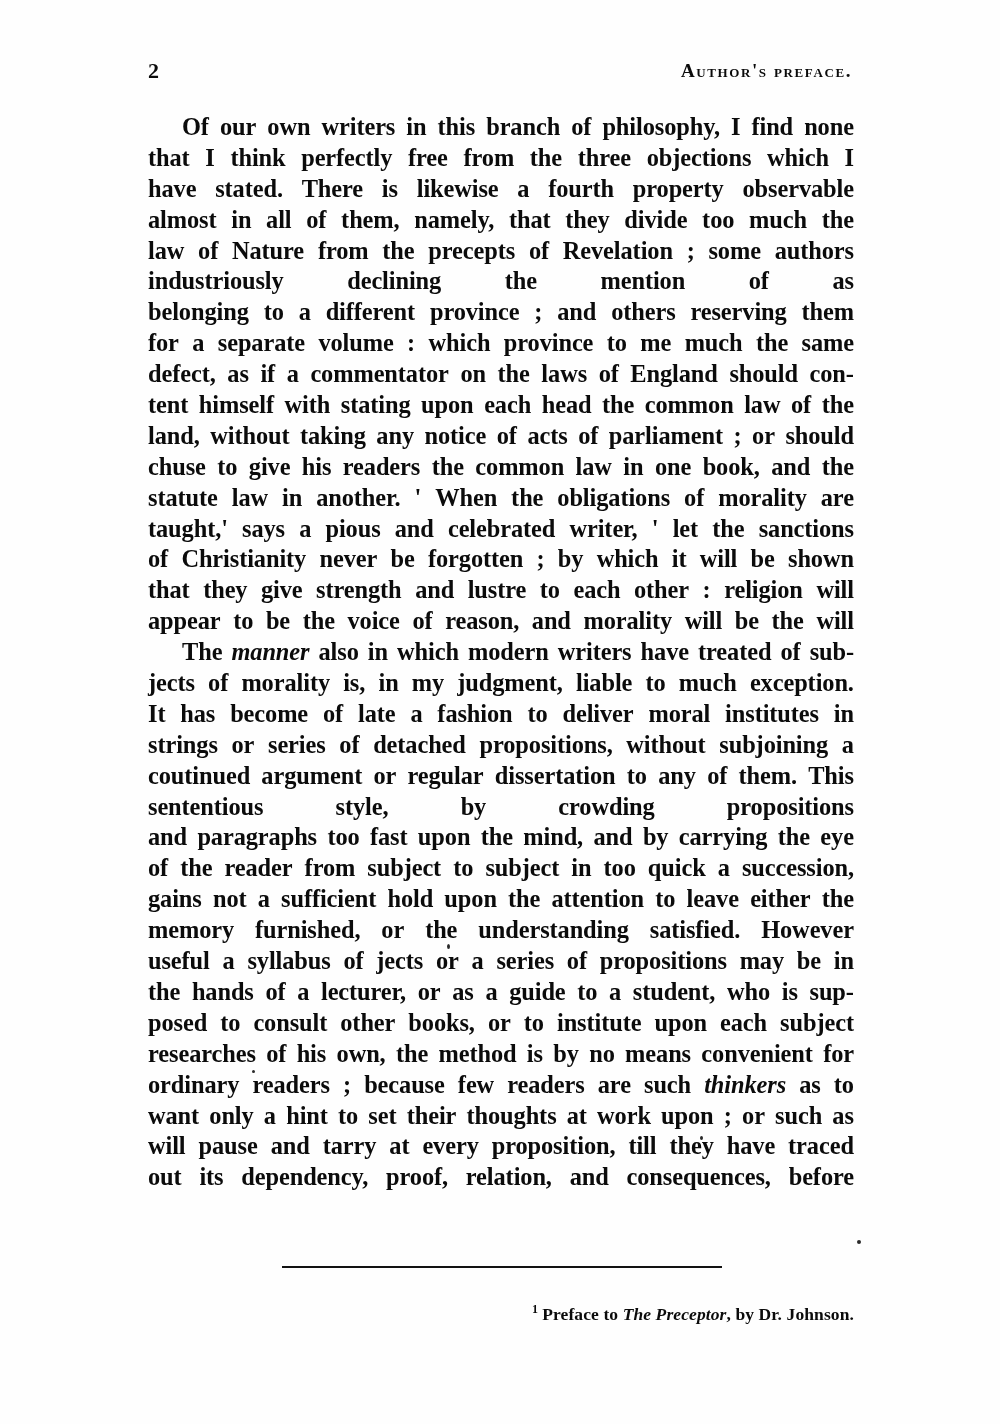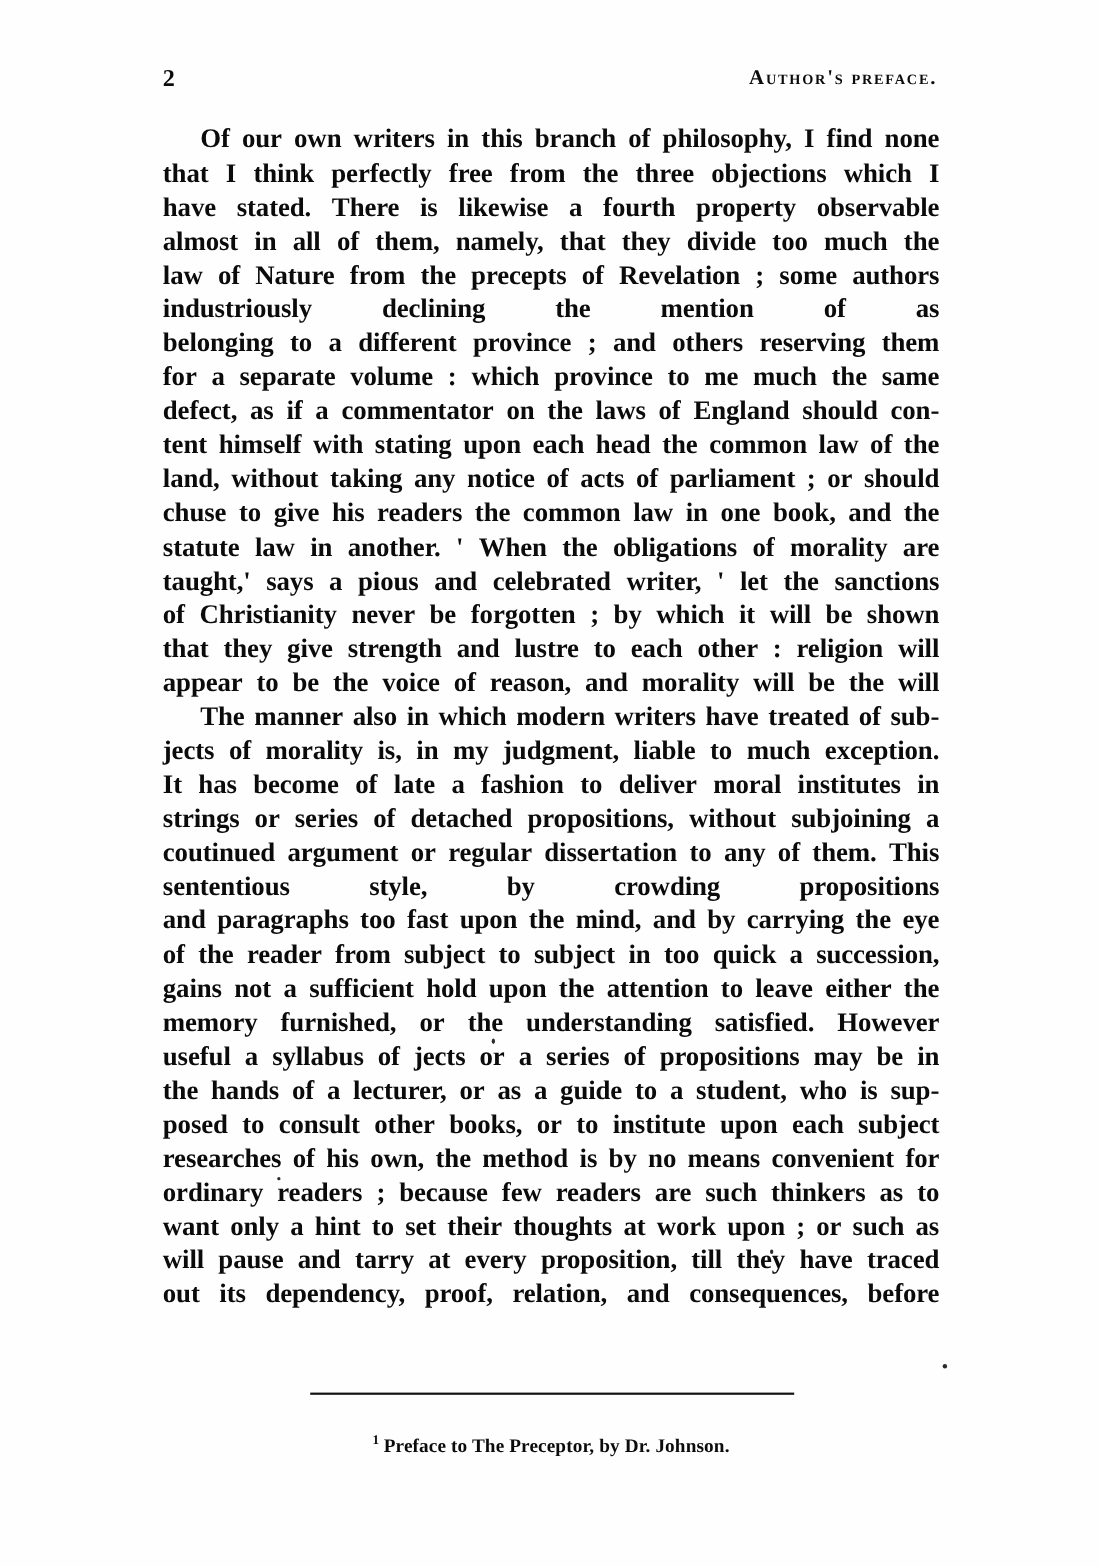--- a/index.html
+++ b/index.html
@@ -81,21 +81,21 @@
   }
   .line.j > .w { display: inline-block; }
 
   
   .line.last { display: block; }
 
   
   .line.indent { padding-left: 34px; }
   .line.indent.j { width: calc(100% - 34px); margin-left: 34px; padding-left: 0; }
 
-  .it { }
+  .it { font-style: italic; }
 
   .fnref {
     font-size: 15px;
     vertical-align: super;
     font-weight: 700;
     margin-left: 3px;
   }
 
   
   #footnote-rule {
@@ -105,21 +105,21 @@
     width: 440px;
     height: 2px;
     background: #121212;
   }
 
   #footnote {
     position: absolute;
     left: 148px;
     top: 1302px;
     width: 706px;
-    text-align: center;
+    text-align: right;
     font-size: 17.5px;
     font-weight: 700;
     letter-spacing: 0.1px;
   }
   #footnote .marker {
     font-size: 12px;
     vertical-align: super;
     margin-right: 4px;
   }
 

